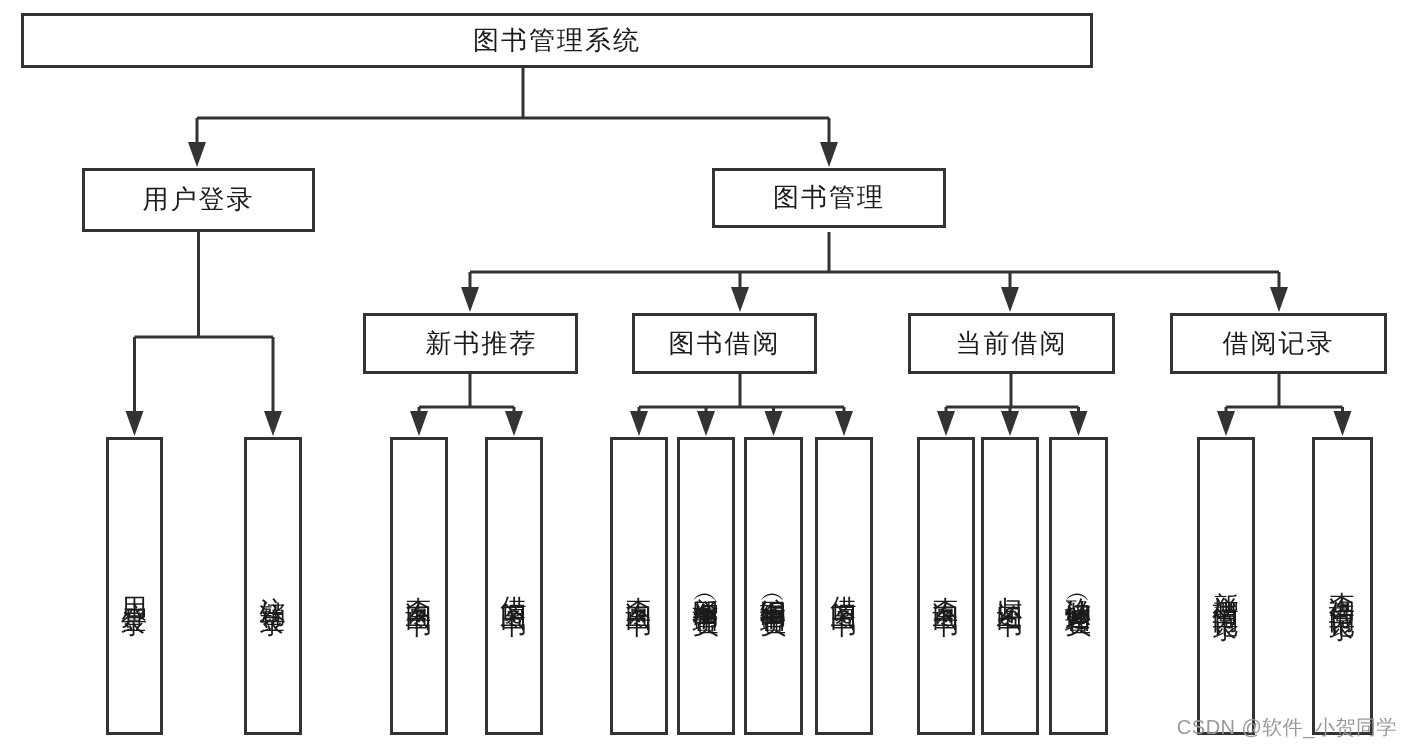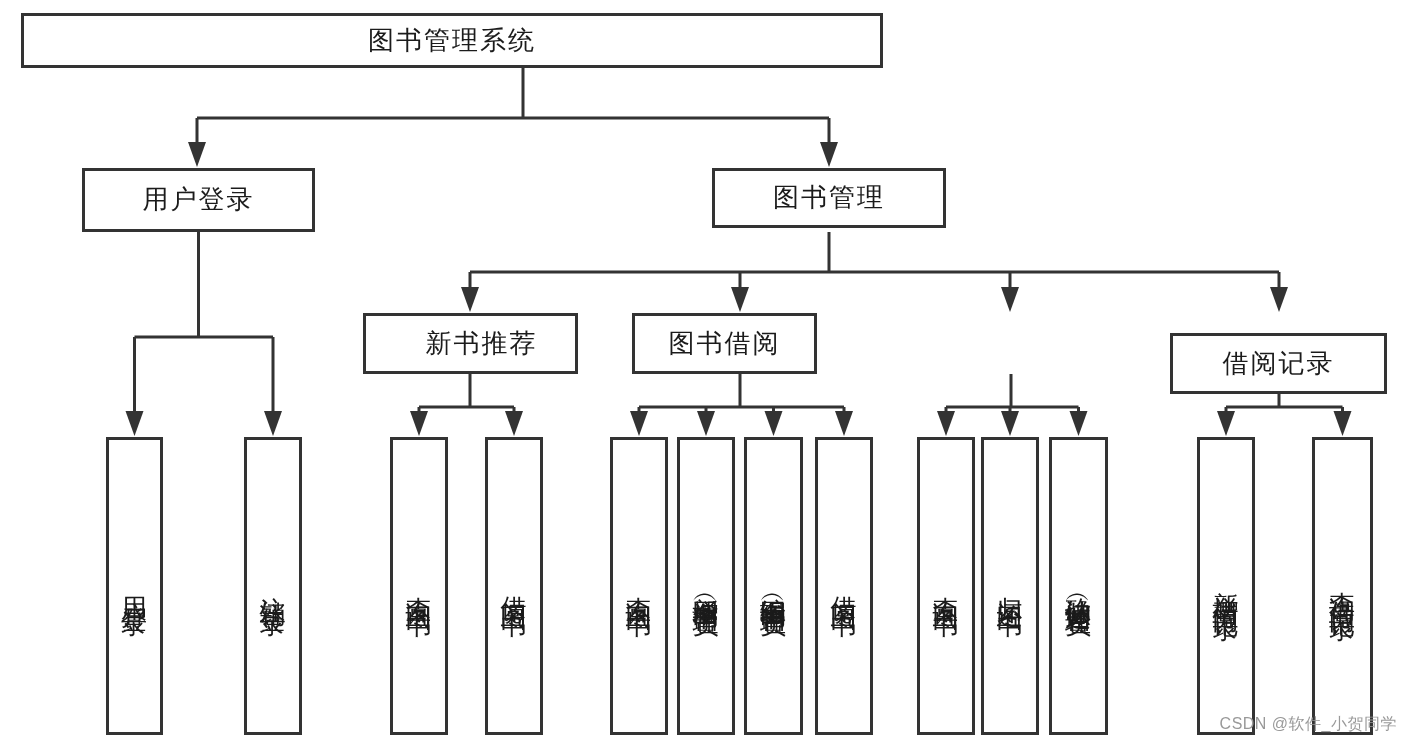--- a/index.html
+++ b/index.html
@@ -37,21 +37,21 @@
     font-size: 26px;
     letter-spacing: 5px;
     line-height: 1;
     white-space: nowrap;
   }
   .vnode.long span { letter-spacing: 2px; }
   #watermark {
     position: absolute;
     top: 714px;
     right: 8px;
-    font-size: 16px;
+    font-size: 20px;
     letter-spacing: 0.5px;
     color: #999999;
     z-index: 10;
   }
 </style>
 </head>
 <body>
 
 <div id="stage">
 
@@ -88,28 +88,29 @@
       <polygon points="764.5,411 782.5,411 773.5,436"></polygon>
       <polygon points="835,411 853,411 844,436"></polygon>
       <polygon points="937,411 955,411 946,436"></polygon>
       <polygon points="1001,411 1019,411 1010,436"></polygon>
       <polygon points="1069.5,411 1087.5,411 1078.5,436"></polygon>
       <polygon points="1217,411 1235,411 1226,436"></polygon>
       <polygon points="1333.5,411 1351.5,411 1342.5,436"></polygon>
     </g>
   </svg>
 
-  <div class="node" style="left:21px; top:13px; width:862px; height:55px;">图书管理系统</div>
+  <div class="node" style="left:21px; top:13px; width:1072px; height:55px;">图书管理系统</div>
 
   <div class="node" style="left:82px; top:168px; width:233px; height:64px;">用户登录</div>
   <div class="node" style="left:712px; top:168px; width:234px; height:60px;">图书管理</div>
 
   <div class="node" style="left:363px; top:313px; width:215px; height:61px;padding-left:22px;">新书推荐</div>
   <div class="node" style="left:632px; top:313px; width:185px; height:61px;">图书借阅</div>
-  <div class="node" style="left:1170px; top:313px; width:217px; height:61px;margin-top:20px;">借阅记录</div>
+  <div class="node" style="left:908px; top:313px; width:207px; height:61px;">当前借阅</div>
+  <div class="node" style="left:1170px; top:313px; width:217px; height:61px;">借阅记录</div>
 
   <div class="node vnode" style="left:106px; top:437px; width:57px; height:298px;">
     <span>用户登录</span>
   </div>
   <div class="node vnode" style="left:244px; top:437px; width:58px; height:298px;">
     <span>注销登录</span>
   </div>
 
   <div class="node vnode" style="left:390px; top:437px; width:58px; height:298px;">
     <span>查询图书</span>

